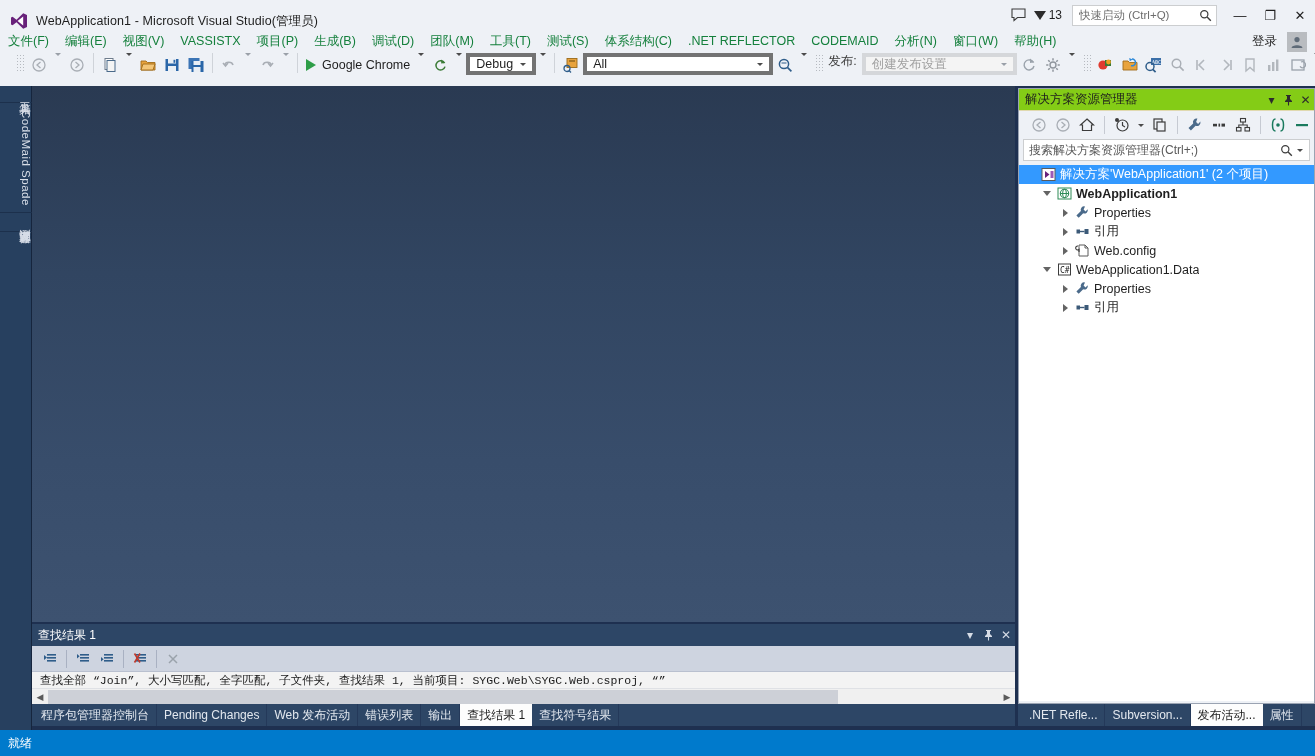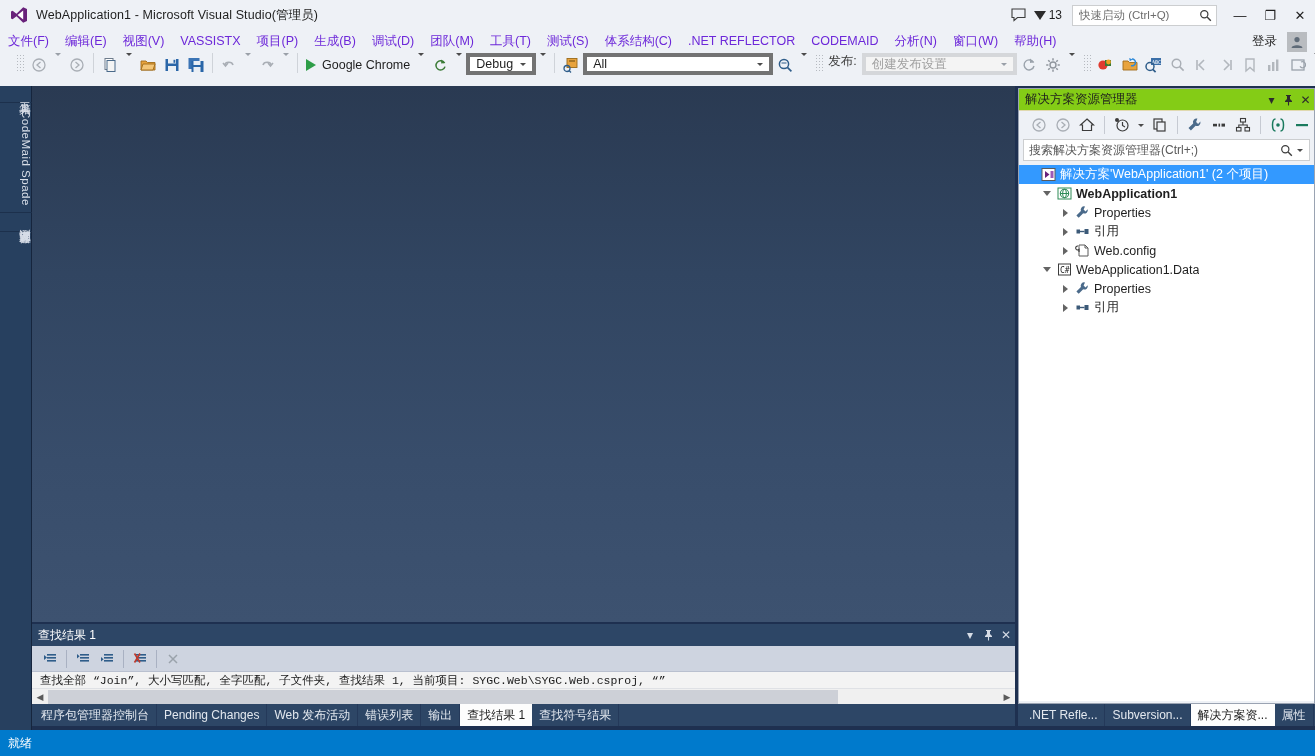--- a/index.html
+++ b/index.html
@@ -9,21 +9,21 @@
     font-family: "Liberation Sans", "DejaVu Sans", sans-serif;
     font-size: 12px;
     background: #eef1f6;
   }
   #app { position: relative; width: 1315px; height: 756px; }
 
   
   .titlebar {
     position: absolute; top: 0; left: 0; width: 1315px; height: 30px;
     background: #eef1f6;
-    display: flex; align-items: center;
+    display: flex; align-items: flex-end;
   }
   .vs-logo {
     width: 18px; height: 18px; margin-left: 10px; margin-right: 8px;
     position: relative; flex: 0 0 auto;
   }
   .vs-logo svg { display: block; }
   .title-text {
     font-size: 12.5px; color: #1e1e1e; letter-spacing: .1px;
   }
   .title-right {
@@ -56,21 +56,21 @@
     width: 30px; height: 30px; display: flex; align-items: center; justify-content: center;
     font-size: 13px; color: #1e1e1e;
   }
 
   
   .menubar {
     position: absolute; top: 30px; left: 0; width: 1315px; height: 23px;
     background: #eef1f6; display: flex; align-items: center;
   }
   .menu-item {
-    padding: 0 8px; height: 23px; line-height: 23px; font-size: 12.5px; color: #6d28d9;
+    padding: 0 8px; height: 23px; line-height: 23px; font-size: 12.5px; color: #15803d;
     white-space: nowrap;
   }
   .menubar-right { margin-left: auto; display: flex; align-items: center; }
   .signin { font-size: 12.5px; color: #1e1e1e; padding: 0 10px; }
   .acct-ico {
     width: 20px; height: 20px; background: #b9bcc0; margin-right: 8px;
     display: flex; align-items: center; justify-content: center;
   }
 
   
@@ -814,21 +814,21 @@
         </span>
         <span class="tlabel">引用</span>
       </div>
 
     </div>
   </div>
 
   <div class="righttabs">
     <span class="bottab">.NET Refle...</span>
     <span class="bottab">Subversion...</span>
-    <span class="bottab active">解决方案资...</span>
+    <span class="bottab active">发布活动...</span>
     <span class="bottab">属性</span>
   </div>
 
   <div class="statusbar">
     <span class="status-text">就绪</span>
   </div>
 
 </div>
 
 </body></html>

